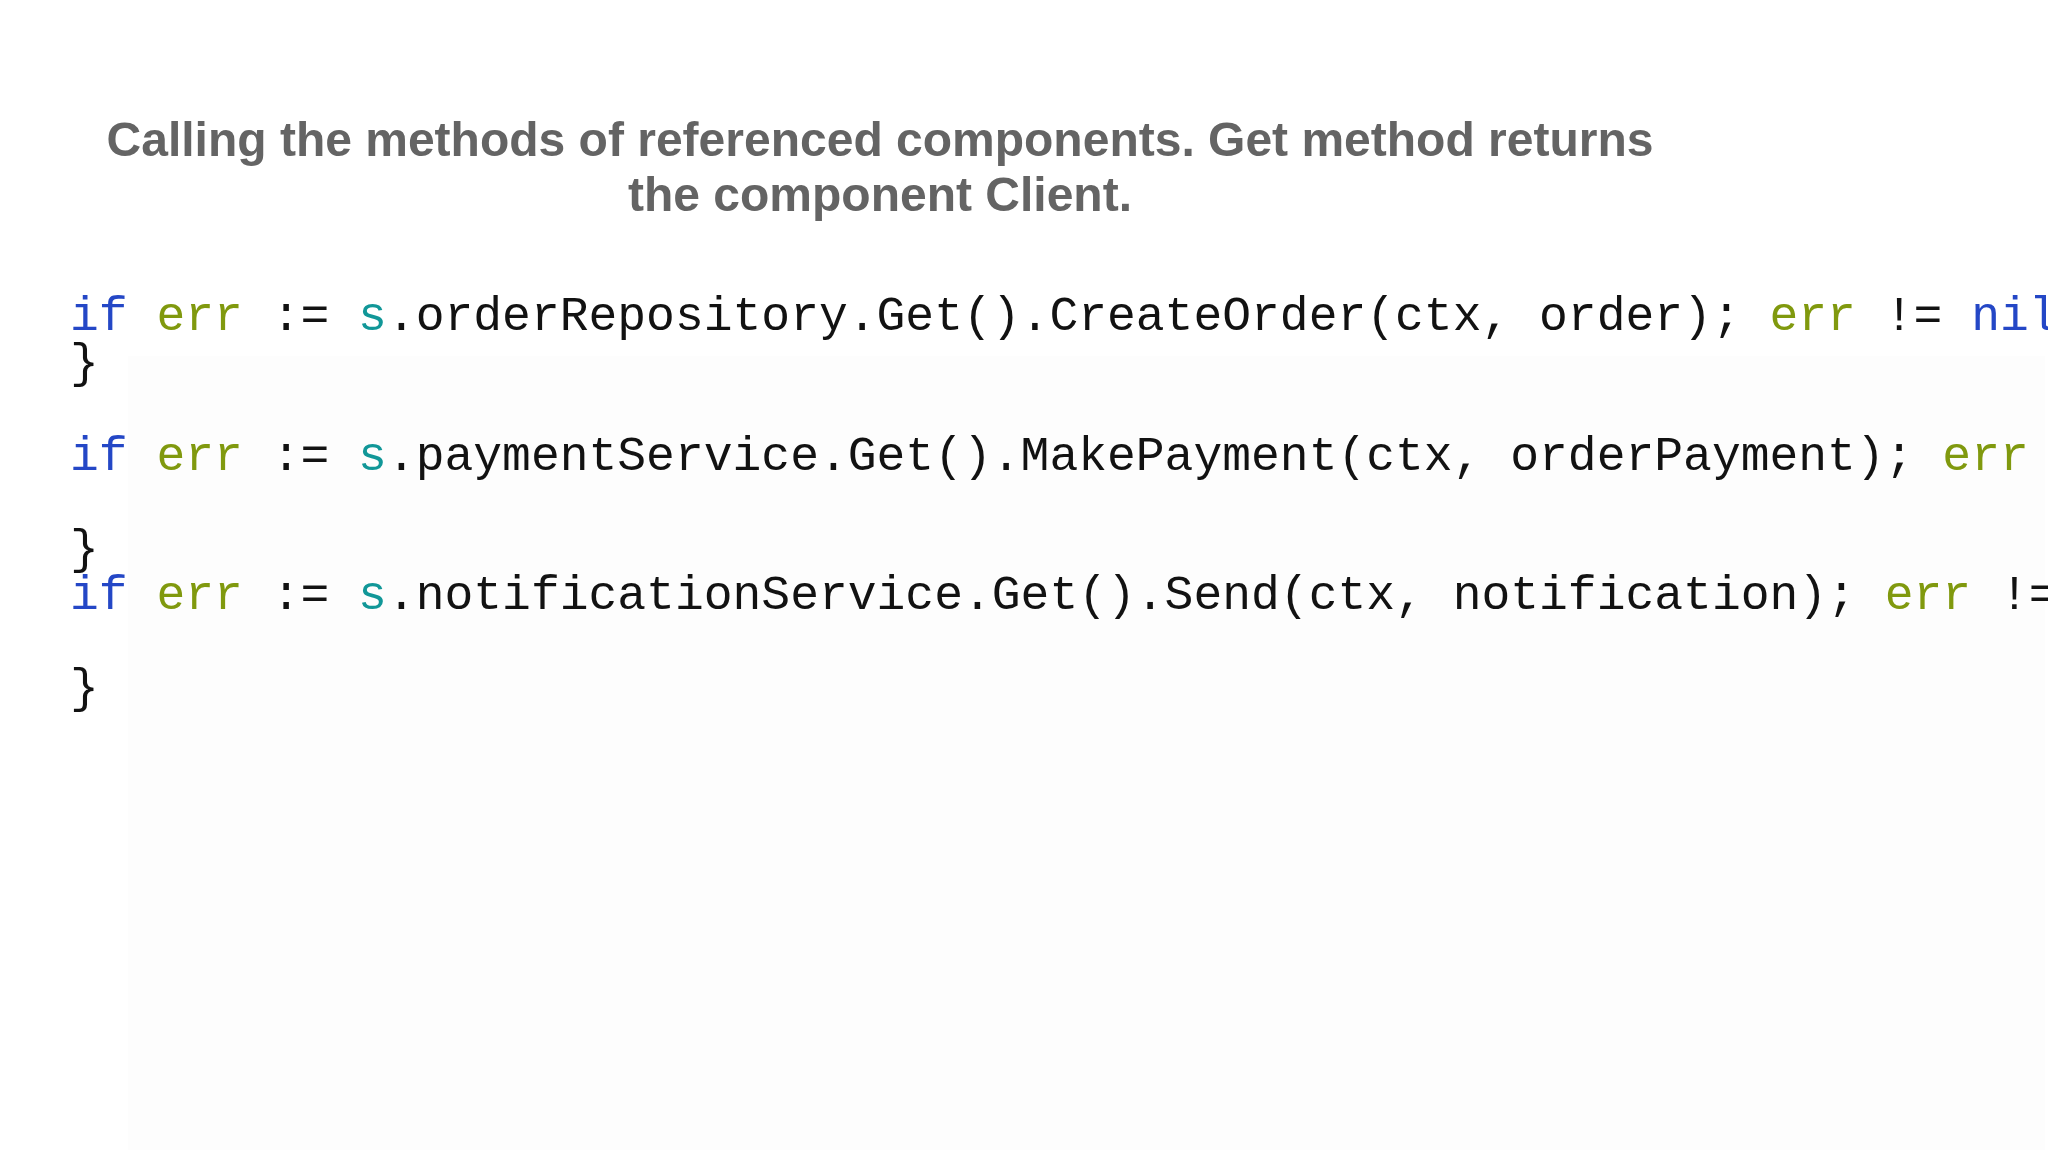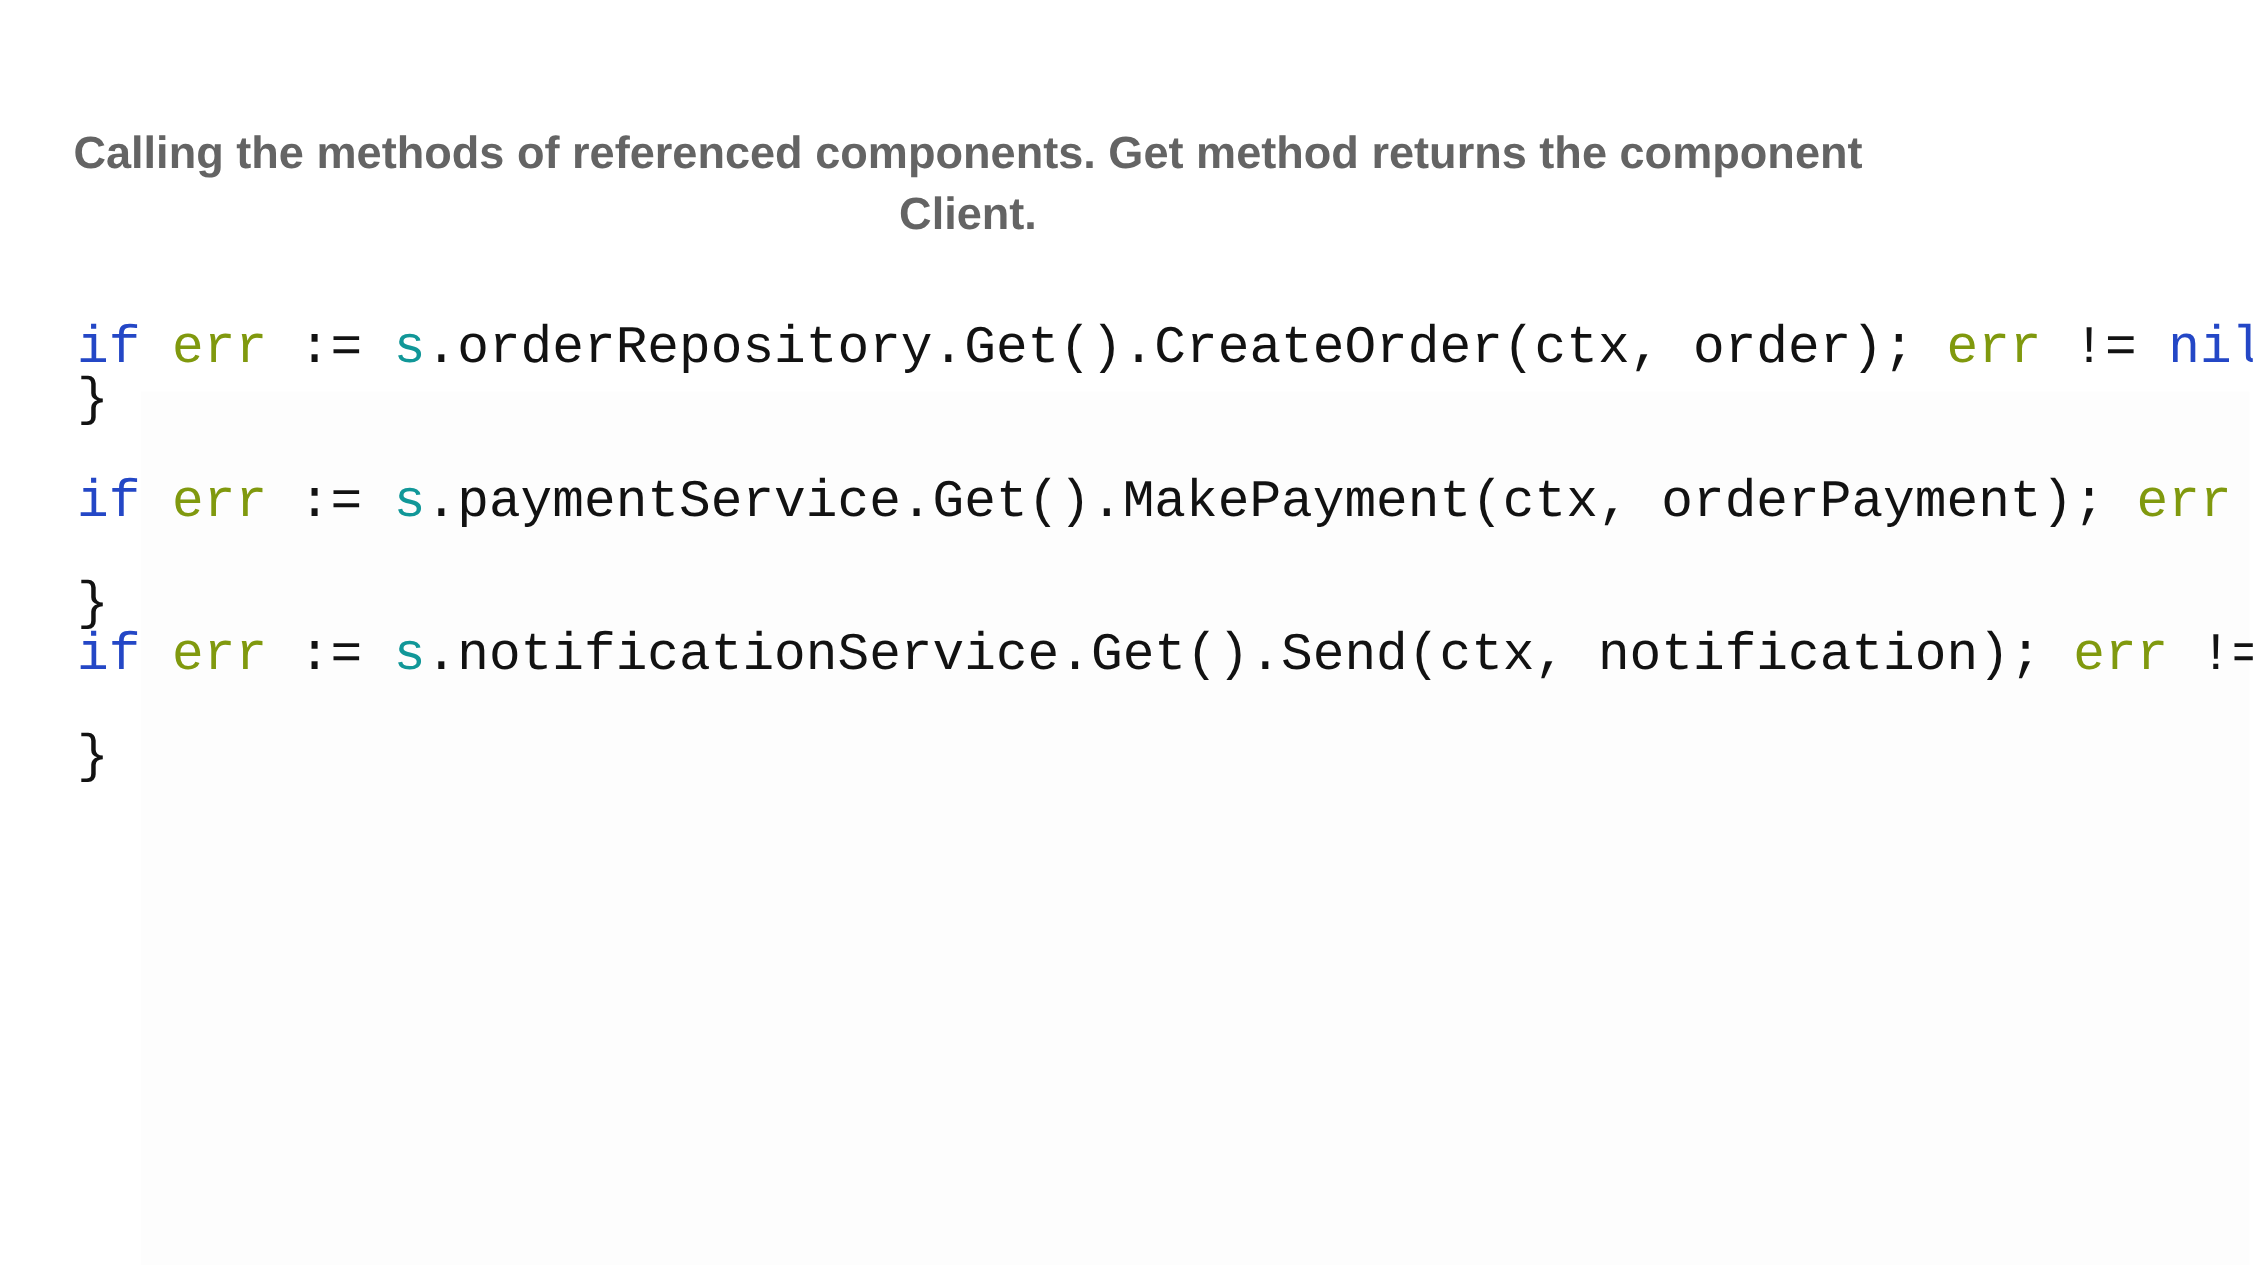--- a/index.html
+++ b/index.html
@@ -25,21 +25,21 @@
   }
   .title {
     position: absolute;
     left: 64px;
     top: 112px;
     width: 1632px;
     margin: 0;
     text-align: center;
     font-family: "Liberation Sans", sans-serif;
     font-weight: bold;
-    font-size: 41px;
+    font-size: 48px;
     line-height: 55px;
     letter-spacing: 0px;
     color: #646464;
   }
   .code {
     position: absolute;
     left: 70px;
     top: 294px;
     margin: 0;
     font-family: "Liberation Mono", monospace;

